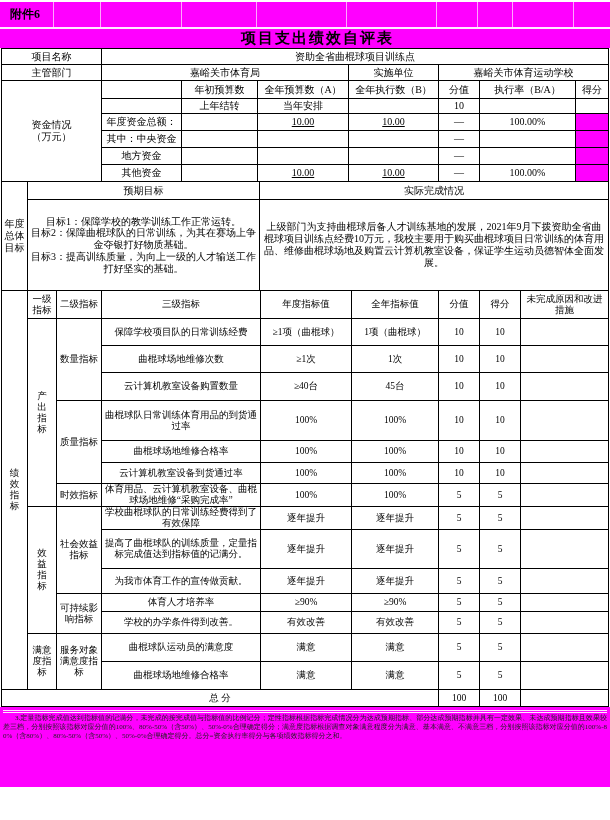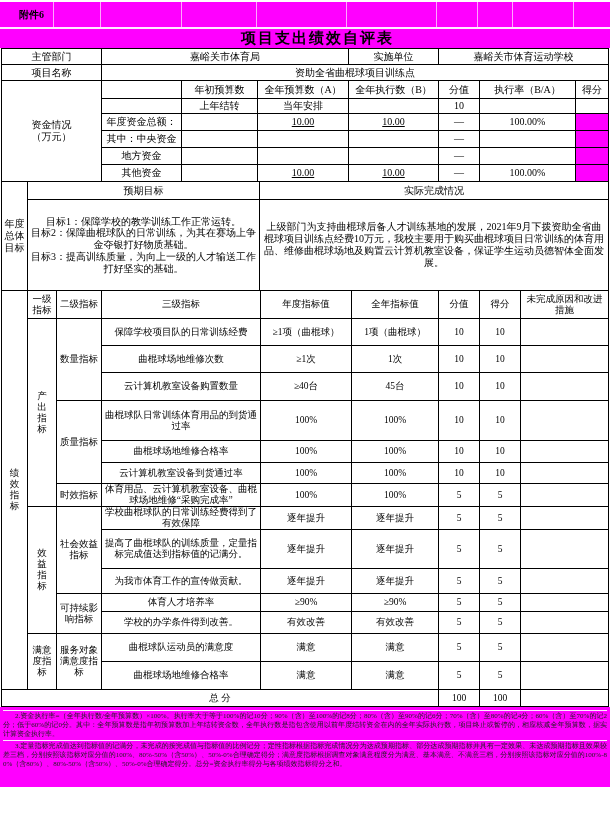--- a/index.html
+++ b/index.html
@@ -2,21 +2,21 @@
 <html><head>
 <meta charset="utf-8">
 <style>
   html,body{margin:0;padding:0;}
   body{width:610px;height:820px;background:#fff;font-family:"Liberation Serif",serif;color:#000;}
   .page{position:relative;width:610px;height:820px;overflow:hidden;background:#fff;}
 
   
   .topband{margin-top:2px;height:27px;background:#ff00ff;display:flex;box-sizing:border-box;border-bottom:2px solid #ffe9ff;}
   .topband .gcell{height:100%;box-sizing:border-box;border-right:1px solid rgba(255,255,255,.65);}
-  .attach{font-weight:bold;font-size:10px;line-height:25px;padding-left:19px;color:#000;}
+  .attach{font-weight:bold;font-size:12px;line-height:25px;padding-left:10px;color:#000;}
   .titlebar{height:19px;background:#ff00ff;text-align:center;font-weight:bold;font-size:15px;line-height:19px;letter-spacing:2px;color:#000;padding-left:25px;}
 
   
   .tbl{border-collapse:collapse;table-layout:fixed;width:607px;margin-left:1px;}
   .tbl.mt{margin-top:-1px;}
   .tbl td{border:1px solid #000;font-size:10px;line-height:1.18;padding:0 2px;vertical-align:middle;text-align:center;box-sizing:border-box;overflow:hidden;word-break:break-all;}
   .ind td{font-size:9.5px;line-height:11px;}
   .left{text-align:left;}
   .right{text-align:right;text-decoration:underline;}
   .just{text-align:justify;}
@@ -56,28 +56,28 @@
 
   <table class="tbl">
     <colgroup>
         <col style="width:100px">
         <col style="width:247px">
         <col style="width:90px">
         <col style="width:170px">
       </colgroup>
     <tbody>
         <tr style="height:16px">
+      <td>项目名称</td>
+      <td colspan="3">资助全省曲棍球项目训练点</td>
+    </tr>
+    <tr style="height:16px">
       <td>主管部门</td>
       <td>嘉峪关市体育局</td>
       <td>实施单位</td>
       <td>嘉峪关市体育运动学校</td>
-    </tr>
-    <tr style="height:16px">
-      <td>项目名称</td>
-      <td colspan="3">资助全省曲棍球项目训练点</td>
     </tr>
   </tbody>
     </table>
 
   <table class="tbl mt">
     <colgroup>
         <col style="width:100px">
         <col style="width:80px">
         <col style="width:76px">
         <col style="width:91px">
@@ -334,18 +334,17 @@
       <td>100</td>
       <td>100</td>
       <td></td>
     </tr>
   </tbody>
     </table>
 
 
   <div class="footer">
     <div class="notesep"></div>
-    <div class="note indent">2.资金执行率=（全年执行数/全年预算数）×100%。执行率大于等于100%的记10分；90%（含）至100%的记8分；80%（含）至90%的记6分；70%（含）至80%的记4分；60%（含）至70%的记2分；低于60%的记0分。其中：全年预算数是指年初预算数加上年结转资金数，全年执行数是指包含使用以前年度结转资金在内的全年实际执行数，项目终止或暂停的，相应核减全年预算数，据实计算资金执行率。</div>
     <div class="notesep"></div>
     <div class="note indent">3.定量指标完成值达到指标值的记满分，未完成的按完成值与指标值的比例记分；定性指标根据指标完成情况分为达成预期指标、部分达成预期指标并具有一定效果、未达成预期指标且效果较差三档，分别按照该指标对应分值的100%、80%-50%（含50%）、50%-0%合理确定得分；满意度指标根据调查对象满意程度分为满意、基本满意、不满意三档，分别按照该指标对应分值的100%-80%（含80%）、80%-50%（含50%）、50%-0%合理确定得分。总分=资金执行率得分与各项绩效指标得分之和。</div>
   </div>
 
 </div>
 
 </body></html>

